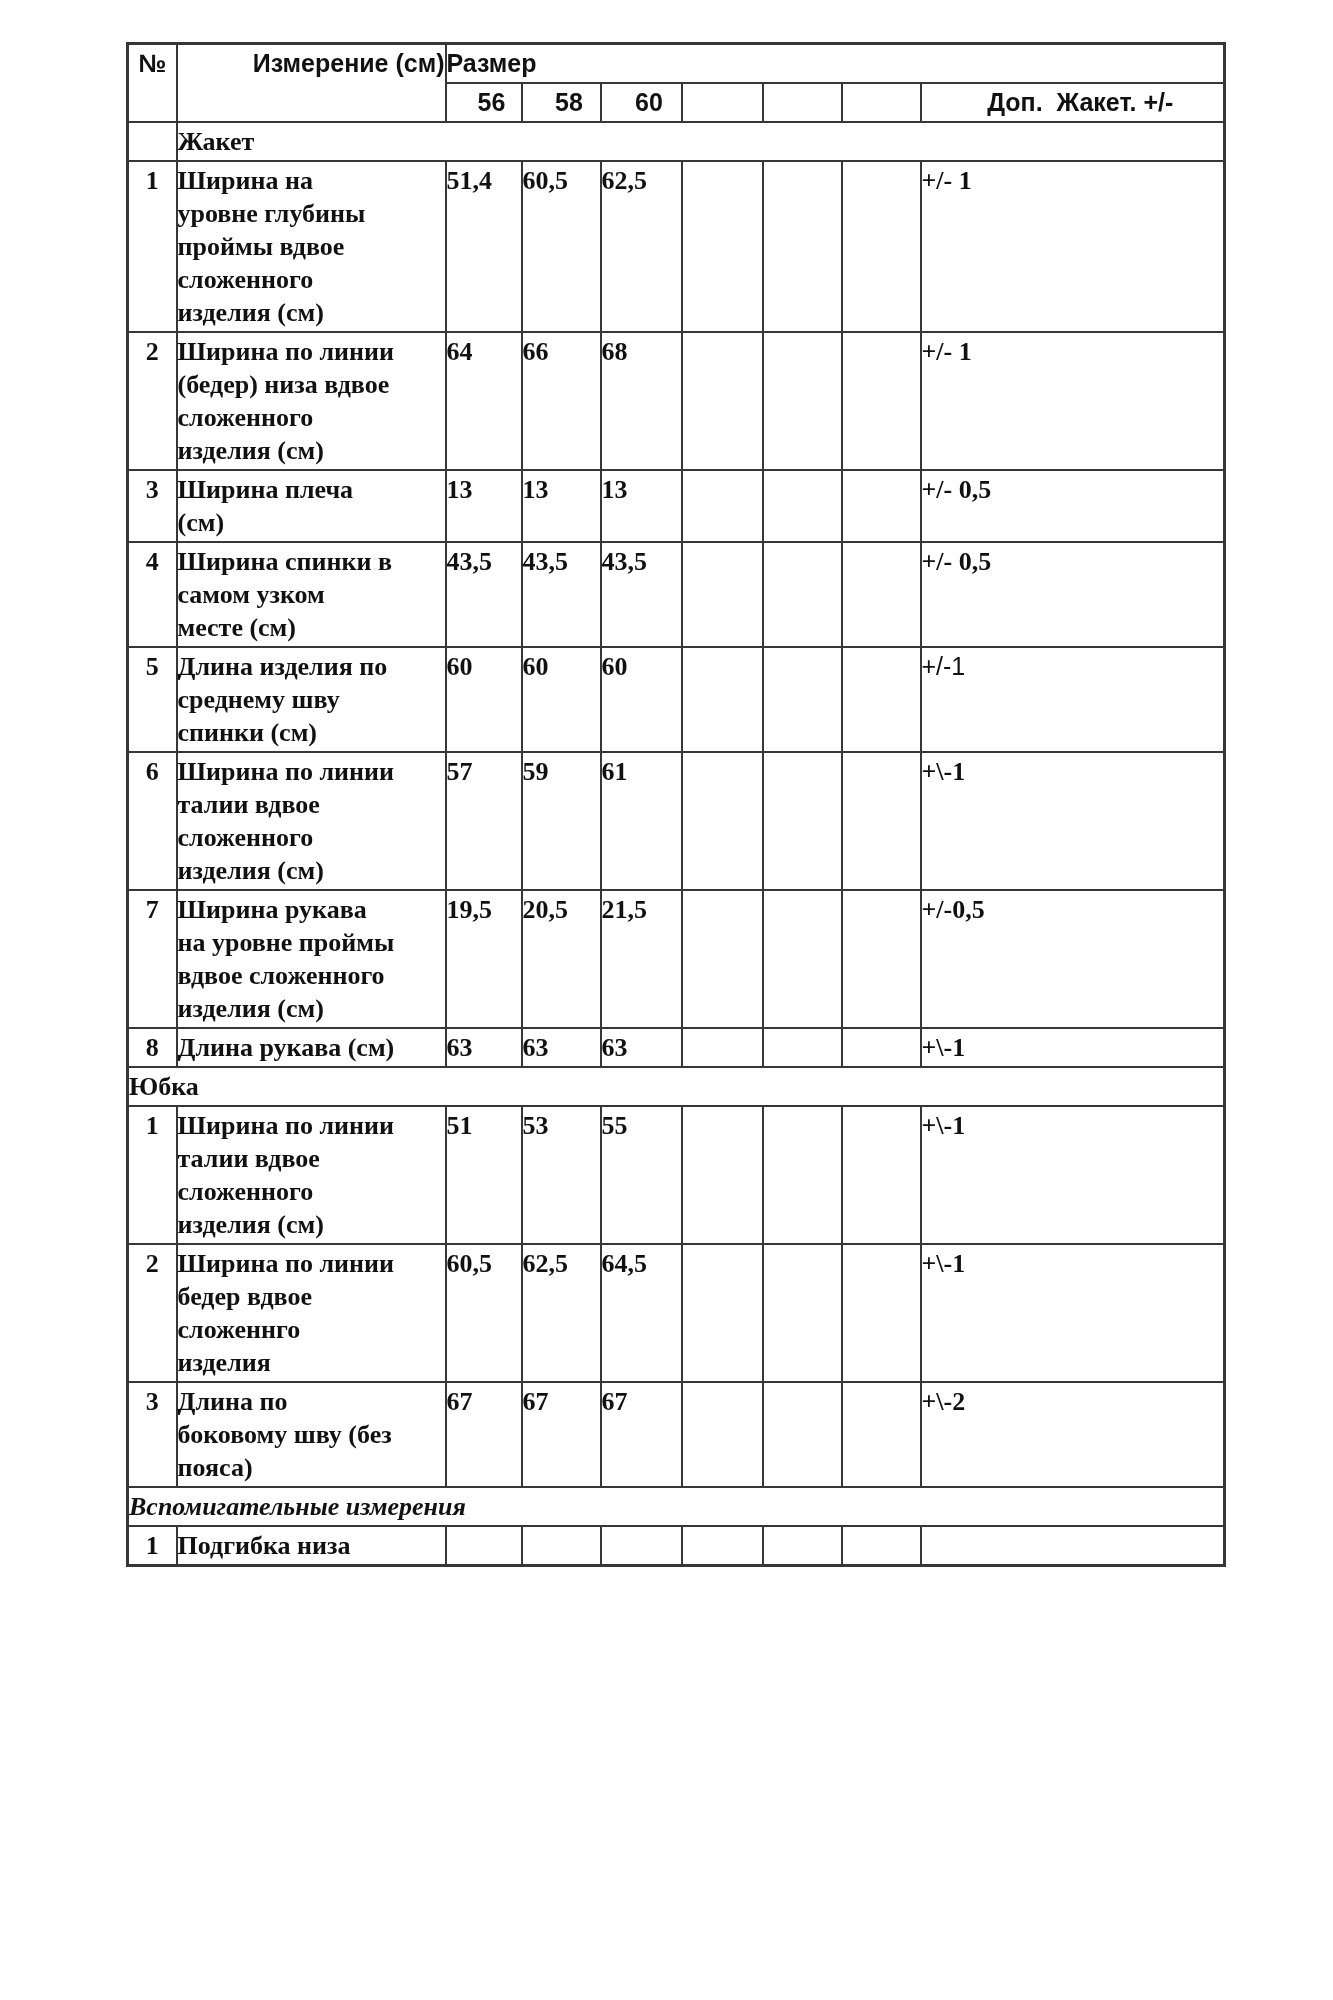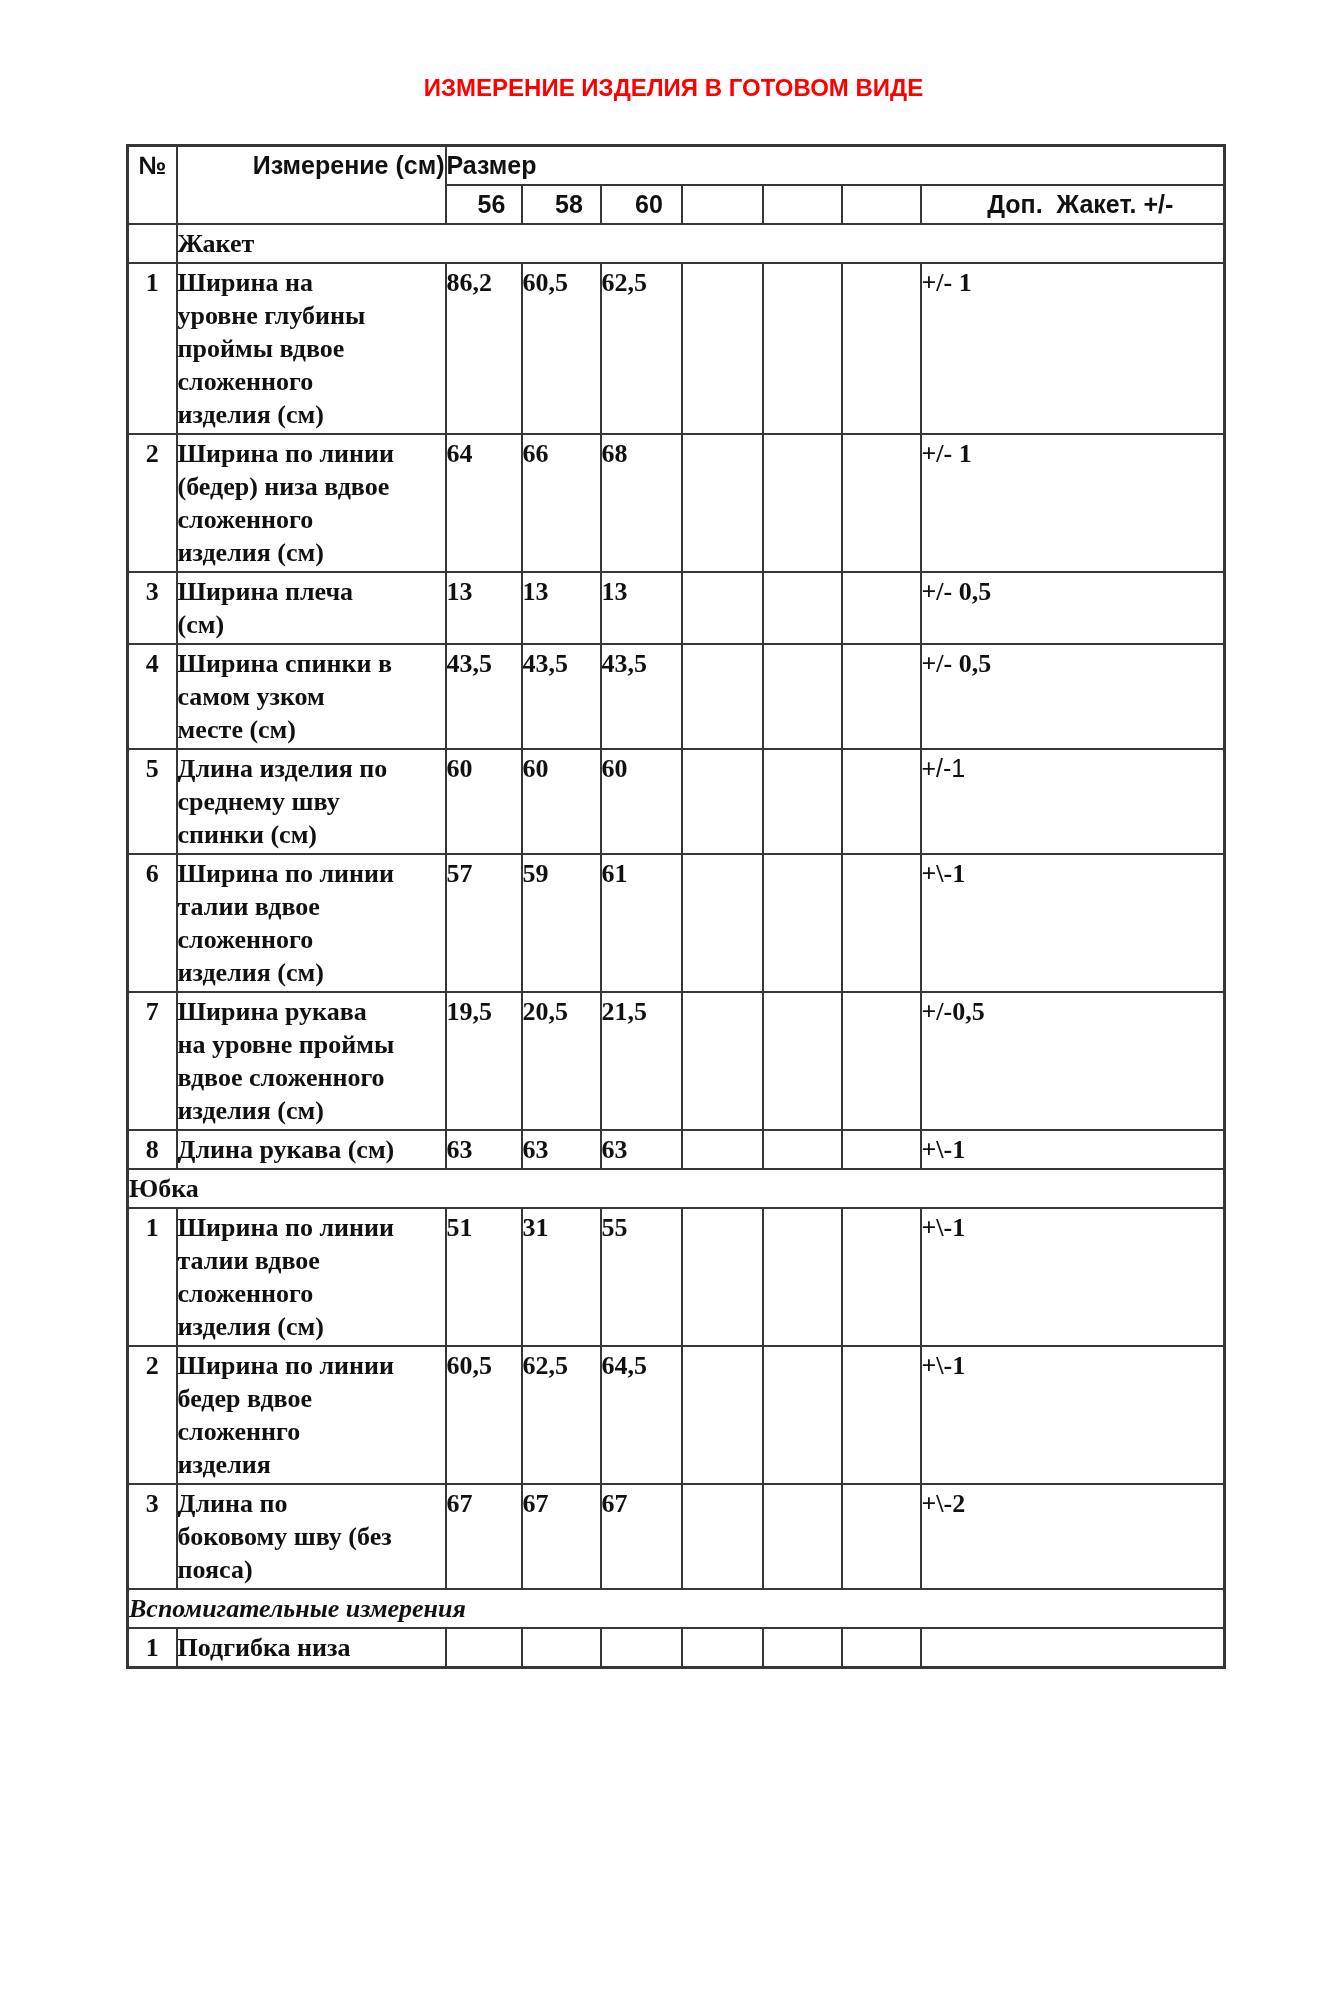--- a/index.html
+++ b/index.html
@@ -82,21 +82,20 @@
   td.band-label { color: #fe0000; }
   td.band-label.black { color: #111; font-style: italic; }
   td.band-indent-label { padding-left: 36px; }
   td.band-full-label { padding-left: 8px; }
 </style>
 </head>
 <body>
 
 <div class="page">
 
-  <div class="doc-title">ИЗМЕРЕНИЕ ИЗДЕЛИЯ В ГОТОВОМ ВИДЕ</div>
 
   <table class="meas">
     <colgroup>
       <col style="width:49px">
       <col style="width:269px">
       <col style="width:76px">
       <col style="width:79px">
       <col style="width:81px">
       <col style="width:81px">
       <col style="width:79px">
@@ -124,21 +123,21 @@
           <td class="c-num"></td>
           <td class="band-label band-indent-label" colspan="8">Жакет</td>
         </tr>
         <tr>
           <td class="c-num">1</td>
           <td class="c-name">Ширина на
 уровне глубины
 проймы вдвое
 сложенного
 изделия (см)</td>
-          <td class="c-val">86,2</td>
+          <td class="c-val">51,4</td>
           <td class="c-val">60,5</td>
           <td class="c-val">62,5</td>
           <td class="c-val"></td>
           <td class="c-val"></td>
           <td class="c-val"></td>
           <td class="c-tol">+/- 1</td>
         </tr>
         <tr>
           <td class="c-num">2</td>
           <td class="c-name">Ширина по линии
@@ -233,21 +232,21 @@
         <tr class="band">
           <td class="band-label band-full-label" colspan="9">Юбка</td>
         </tr>
         <tr>
           <td class="c-num">1</td>
           <td class="c-name">Ширина по линии
 талии вдвое
 сложенного
 изделия (см)</td>
           <td class="c-val">51</td>
-          <td class="c-val">31</td>
+          <td class="c-val">53</td>
           <td class="c-val">55</td>
           <td class="c-val"></td>
           <td class="c-val"></td>
           <td class="c-val"></td>
           <td class="c-tol">+\-1</td>
         </tr>
         <tr>
           <td class="c-num">2</td>
           <td class="c-name">Ширина по линии
 бедер вдвое

